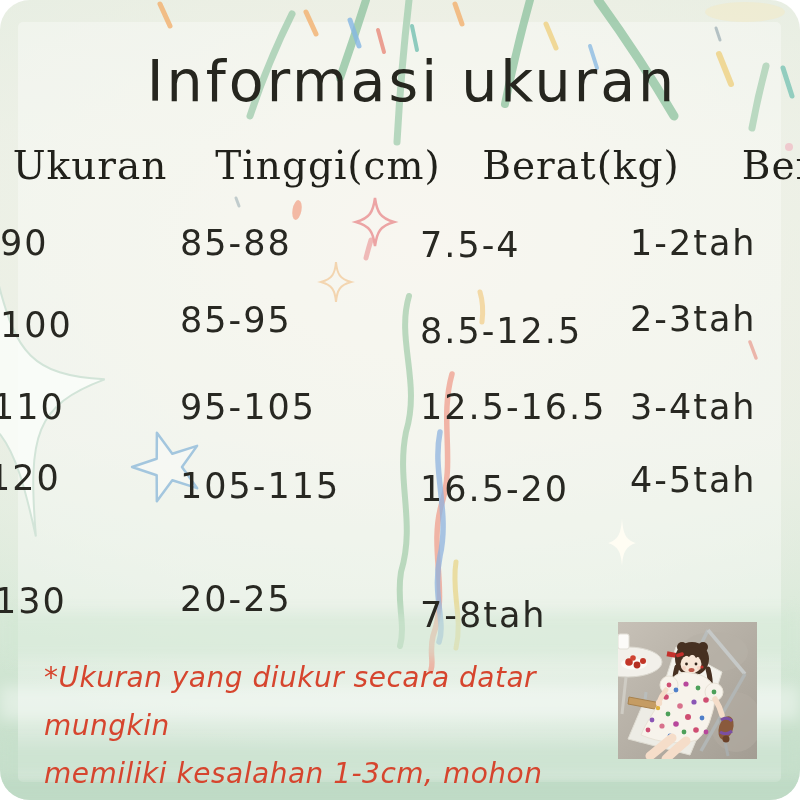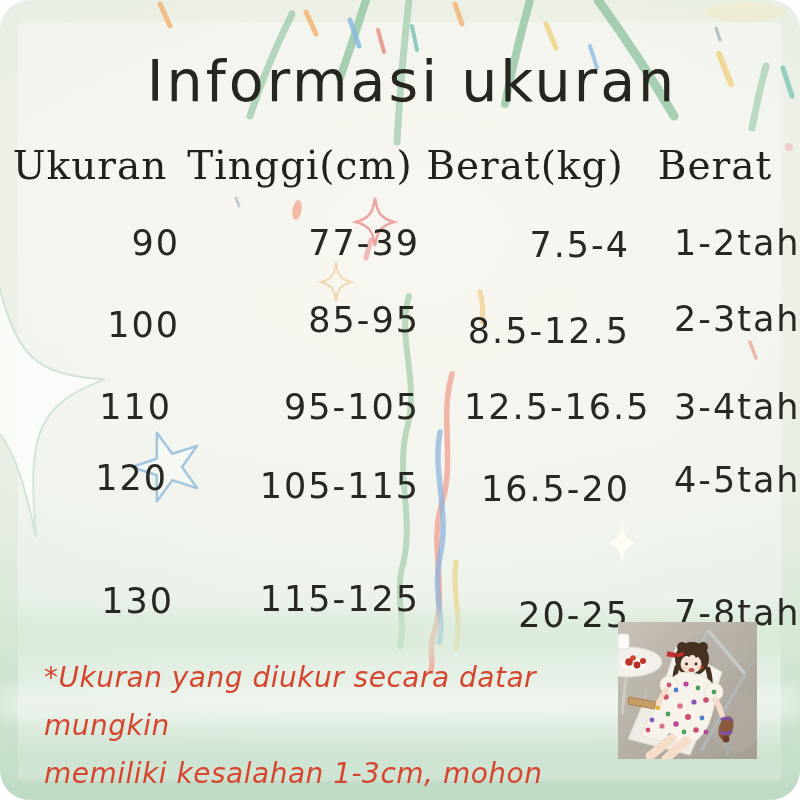--- a/index.html
+++ b/index.html
@@ -23,24 +23,24 @@
   svg.decor{position:absolute;left:0;top:0;pointer-events:none;}
   .title{
     position:absolute;left:0;top:48px;width:800px;text-align:center;
     font-size:57px;letter-spacing:3px;font-weight:400;transform:translateX(12px);
     color:#26261f;
   }
   .thead,.trow{
     position:absolute;left:0;width:800px;display:grid;
     grid-template-columns:180px 240px 210px 170px;align-items:center;
   }
-  .thead{top:140px;height:50px;font-family:"DejaVu Serif",serif;font-size:39px;}
+  .thead{top:140px;height:50px;font-family:"DejaVu Serif",serif;font-size:39px;gap:28px;}
   .thead .hcell{text-align:center;letter-spacing:1px;color:#21211b;}
   .trow{height:46px;font-size:35px;letter-spacing:2px;color:#282822;}
-  .tcell{text-align:right;white-space:nowrap;padding-left:44px;}
+  .tcell{text-align:left;white-space:nowrap;}
   .trow.r1{top:220px;} .trow.r2{top:302px;} .trow.r3{top:384px;}
   .trow.r4{top:455px;} .trow.r5{top:578px;}
   .trow.r1 .tcell:nth-child(3){transform:translateY(2px);}
   .trow.r2 .tcell:nth-child(2){transform:translateY(-5px);}
   .trow.r2 .tcell:nth-child(3){transform:translateY(6px);}
   .trow.r2 .tcell:nth-child(4){transform:translateY(-6px);}
   .trow.r3 .tcell:nth-child(1){transform:translateX(-8px);}
   .trow.r4 .tcell:nth-child(1){transform:translate(-12px,0);}
   .trow.r4 .tcell:nth-child(2){transform:translateY(8px);}
   .trow.r4 .tcell:nth-child(3){transform:translateY(11px);}
@@ -122,21 +122,21 @@
 
   <div class="thead">
     <div class="hcell">Ukuran</div>
     <div class="hcell">Tinggi(cm)</div>
     <div class="hcell">Berat(kg)</div>
     <div class="hcell">Berat</div>
   </div>
 
   <div class="trow r1">
     <div class="tcell">90</div>
-    <div class="tcell">77-39</div>
+    <div class="tcell">85-88</div>
     <div class="tcell">7.5-4</div>
     <div class="tcell">1-2tah</div>
   </div>
   <div class="trow r2">
     <div class="tcell">100</div>
     <div class="tcell">85-95</div>
     <div class="tcell">8.5-12.5</div>
     <div class="tcell">2-3tah</div>
   </div>
   <div class="trow r3">
@@ -146,21 +146,20 @@
     <div class="tcell">3-4tah</div>
   </div>
   <div class="trow r4">
     <div class="tcell">120</div>
     <div class="tcell">105-115</div>
     <div class="tcell">16.5-20</div>
     <div class="tcell">4-5tah</div>
   </div>
   <div class="trow r5">
     <div class="tcell">130</div>
-    <div class="tcell">115-125</div>
     <div class="tcell">20-25</div>
     <div class="tcell">7-8tah</div>
   </div>
 
   <div class="note">
     <div>*Ukuran yang diukur secara datar mungkin</div>
     <div>memiliki kesalahan 1-3cm, mohon pengertiannya!</div>
   </div>
 
   <div class="photo">

